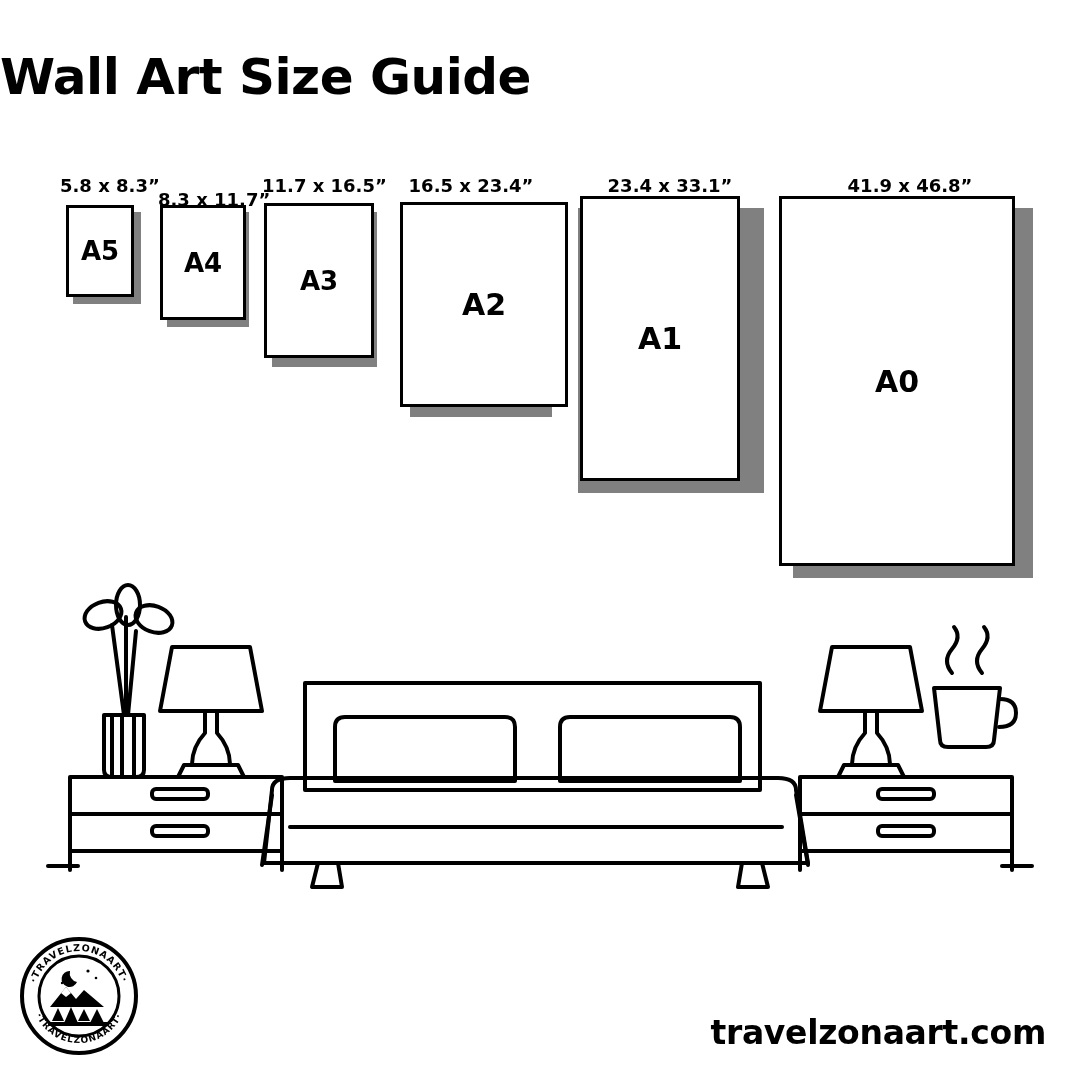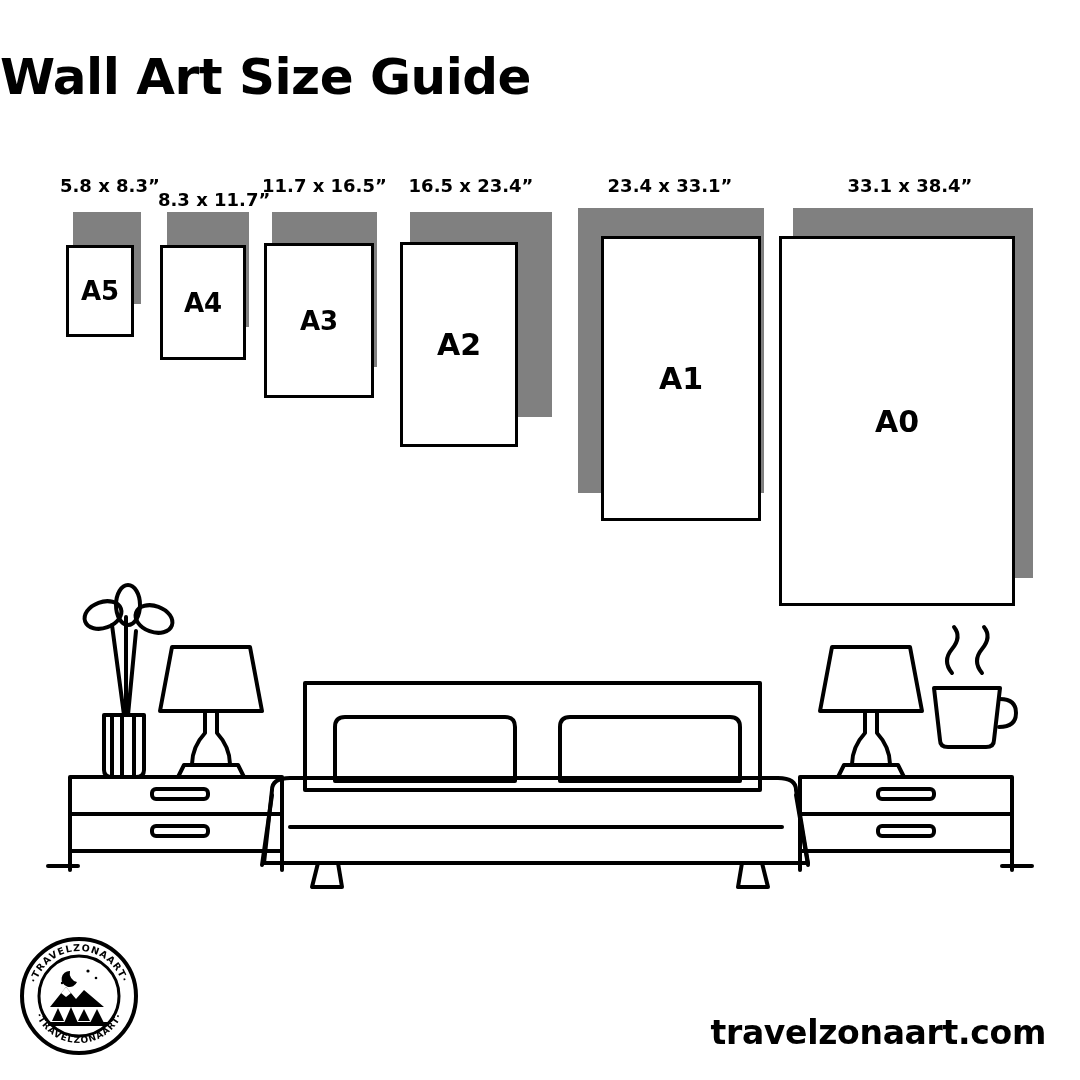--- a/index.html
+++ b/index.html
@@ -52,21 +52,20 @@
     background: #808080;
   }
   .frame-box {
     position: absolute;
     background: #ffffff;
     border: 3px solid #000000;
     box-sizing: border-box;
     display: flex;
     align-items: center;
     justify-content: center;
-    margin-top: 40px;
   }
   .frame-label {
     font-size: 26px;
     font-weight: bold;
     font-family: "DejaVu Sans", sans-serif;
   }
   .frame-label.lg { font-size: 30px; }
 
   
   #bedroom-scene {
@@ -122,35 +121,35 @@
     <div class="size-caption" style="left:262px; top:175px; width:122px;">11.7 x 16.5”</div>
     <div class="frame-shadow" style="left:272px; top:212px; width:105px; height:155px;"></div>
     <div class="frame-box" style="left:264px; top:203px; width:110px; height:155px;">
       <span class="frame-label">A3</span>
     </div>
   </div>
 
   <div class="size-item">
     <div class="size-caption" style="left:401px; top:175px; width:140px;">16.5 x 23.4”</div>
     <div class="frame-shadow" style="left:410px; top:212px; width:142px; height:205px;"></div>
-    <div class="frame-box" style="left:400px; top:202px; width:118px; height:205px;">
+    <div class="frame-box" style="left:400px; top:202px; width:168px; height:205px;">
       <span class="frame-label lg">A2</span>
     </div>
   </div>
 
   <div class="size-item">
     <div class="size-caption" style="left:600px; top:175px; width:140px;">23.4 x 33.1”</div>
     <div class="frame-shadow" style="left:578px; top:208px; width:186px; height:285px;"></div>
-    <div class="frame-box" style="left:601px; top:196px; width:160px; height:285px;justify-content:center;">
+    <div class="frame-box" style="left:580px; top:196px; width:160px; height:285px;justify-content:center;">
       <span class="frame-label lg">A1</span>
     </div>
   </div>
 
   <div class="size-item">
-    <div class="size-caption" style="left:830px; top:175px; width:160px;">33.1 x 38.4”</div>
+    <div class="size-caption" style="left:830px; top:175px; width:160px;">41.9 x 46.8”</div>
     <div class="frame-shadow" style="left:793px; top:208px; width:240px; height:370px;"></div>
     <div class="frame-box" style="left:779px; top:196px; width:236px; height:370px;">
       <span class="frame-label lg">A0</span>
     </div>
   </div>
 
 </div>
 
 <svg id="bedroom-scene" viewBox="0 0 1080 340">
   <g fill="none" stroke="#000000" stroke-width="4" stroke-linejoin="round" stroke-linecap="round">

